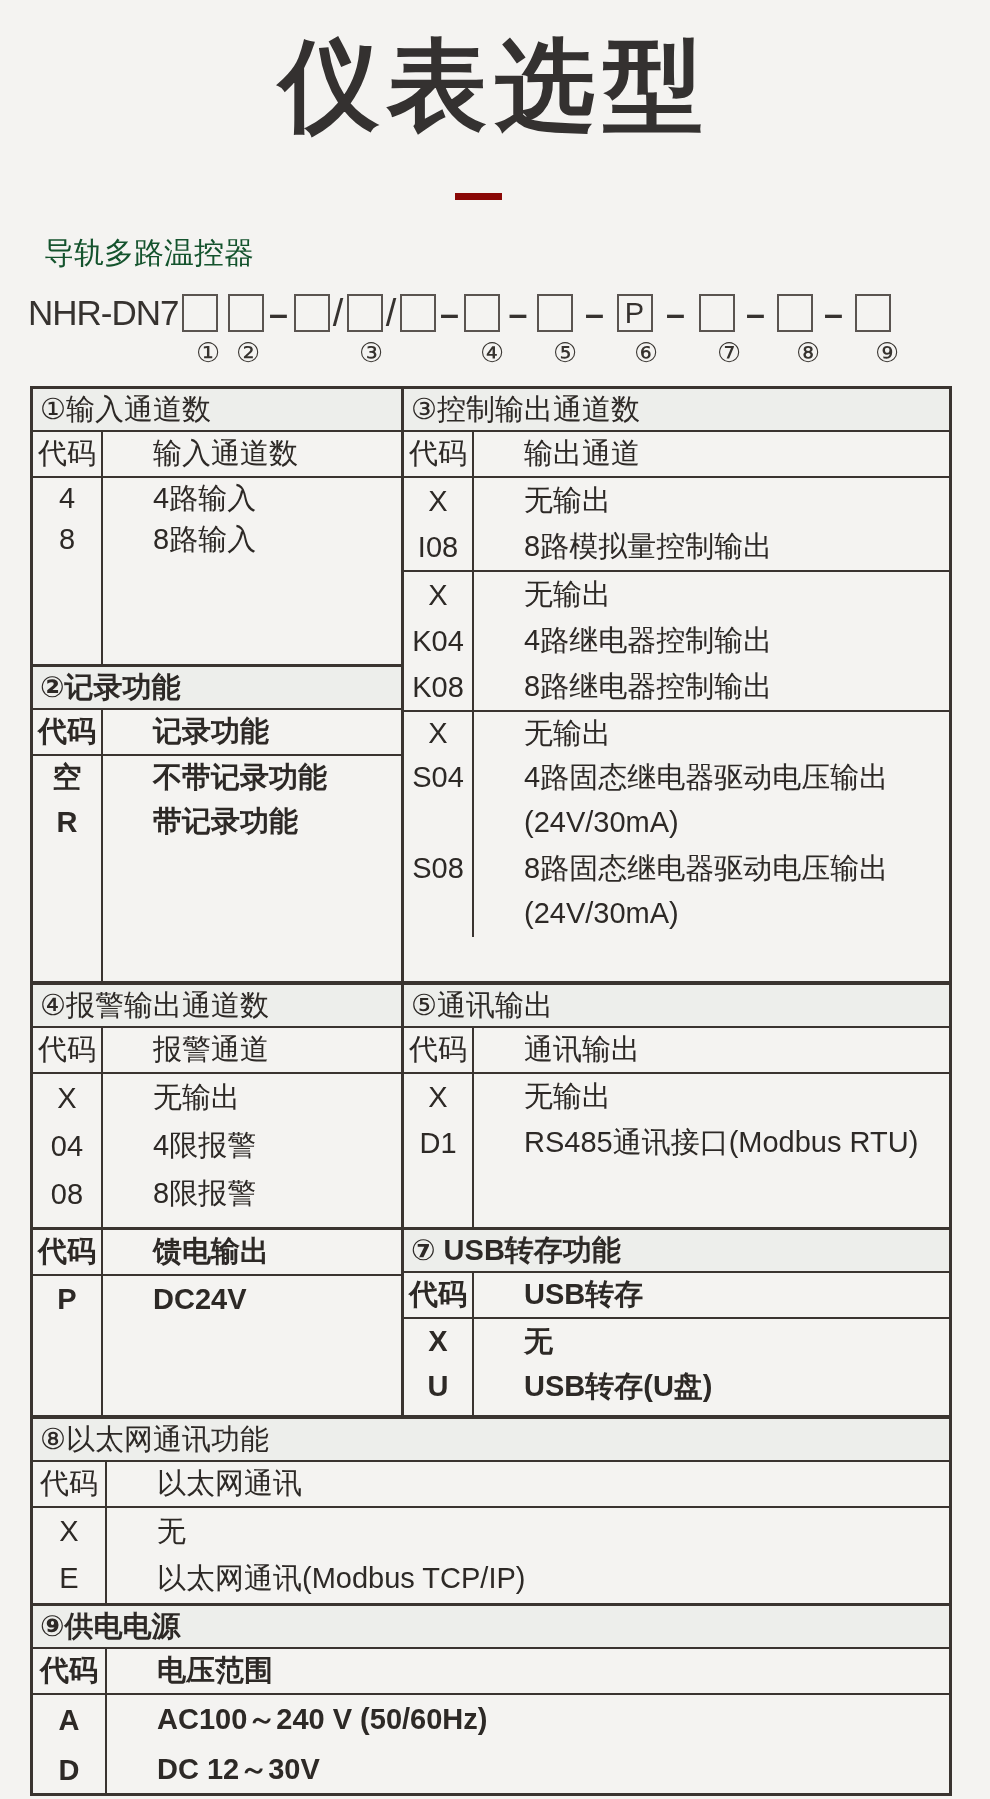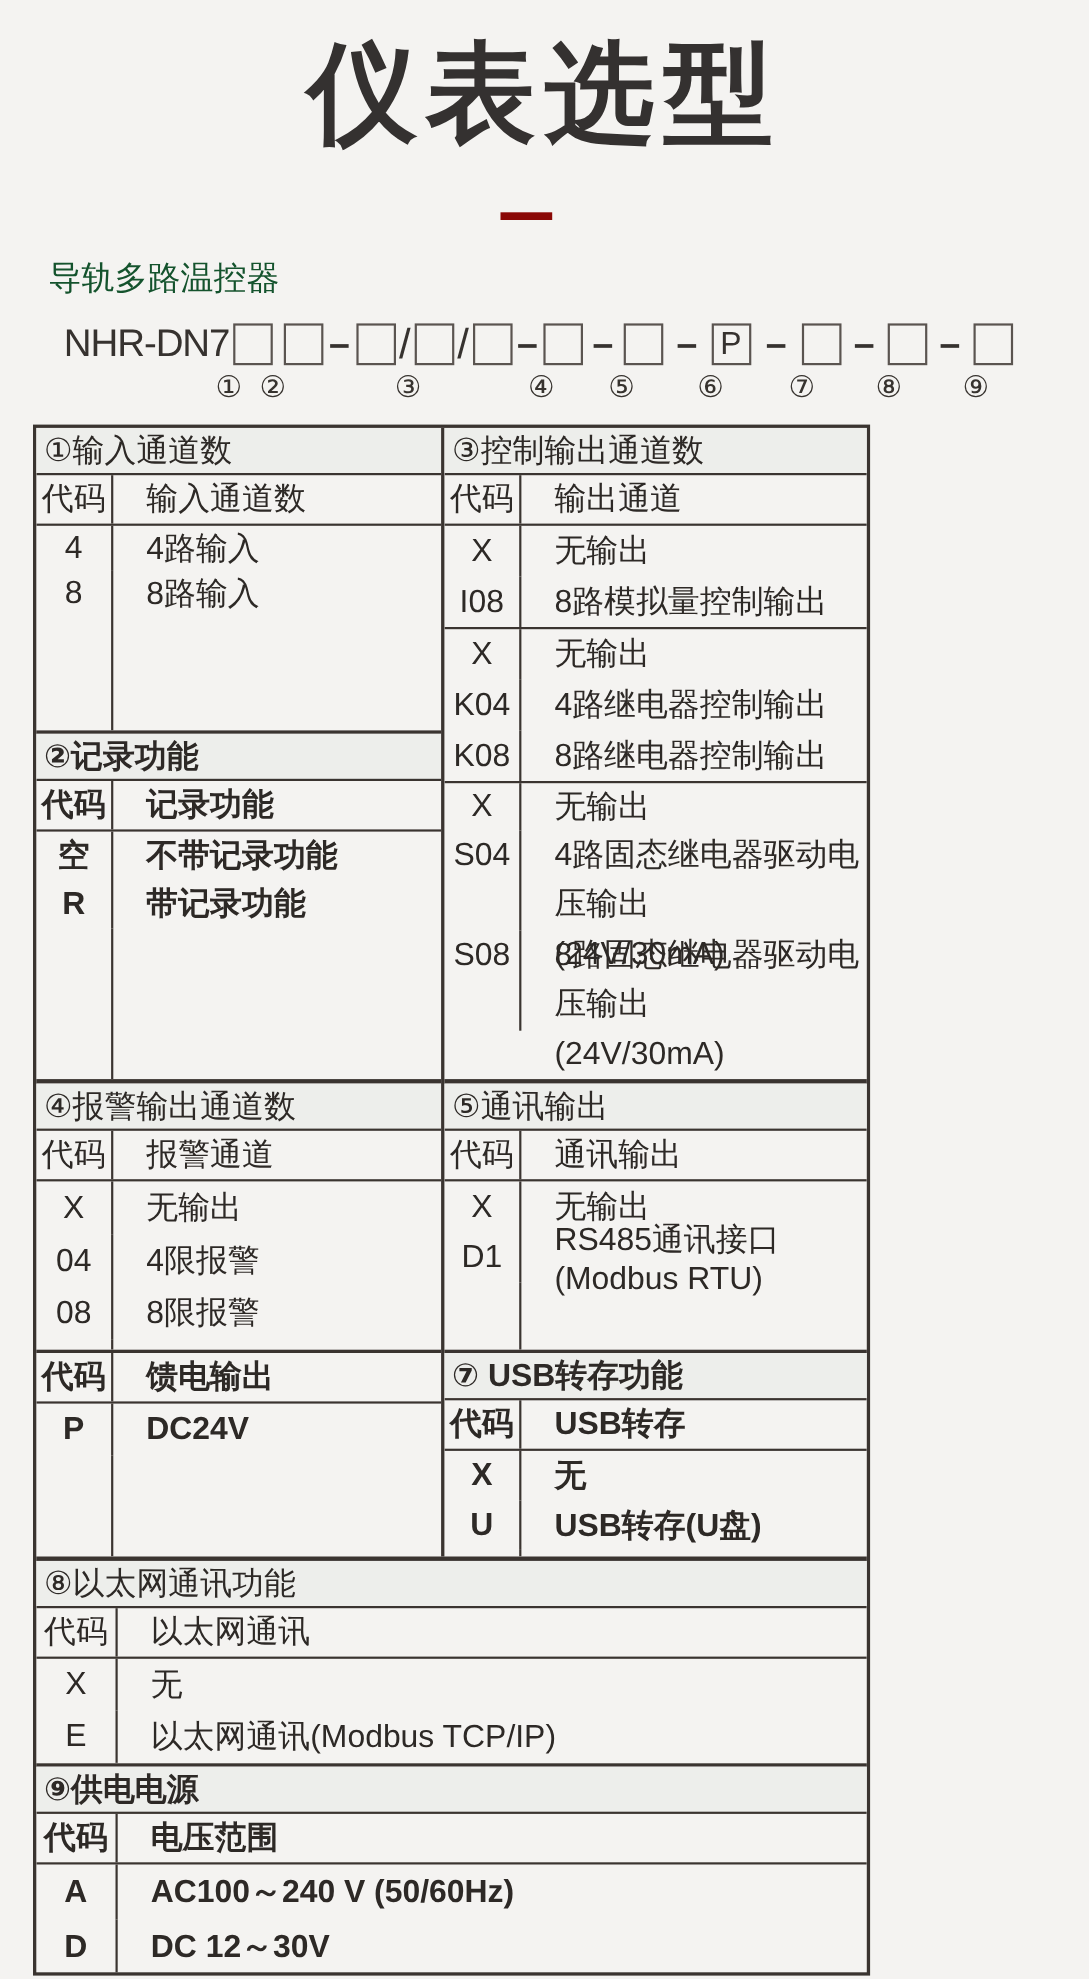--- a/index.html
+++ b/index.html
@@ -9,58 +9,58 @@
   }
   
   .title{
     position:absolute;left:0;top:26px;width:100%;text-align:center;
     font-size:100px;line-height:118px;font-weight:800;letter-spacing:8px;color:#343130;
   }
   .accent-dash{position:absolute;left:455px;top:193px;width:47px;height:7px;background:#8a0806;}
   .subtitle{position:absolute;left:44px;top:233px;font-size:30px;color:#14532d;}
   
   .model{
-    position:absolute;left:58px;top:291px;height:44px;display:flex;align-items:center;
+    position:absolute;left:28px;top:291px;height:44px;display:flex;align-items:center;
     color:#36322f;white-space:nowrap;
   }
   .model .prefix{font-size:35px;letter-spacing:-1px;margin-right:3px;font-weight:400;}
   .box{
     width:36px;height:38px;border:2px solid #5a5450;box-sizing:border-box;flex:none;
     display:flex;align-items:center;justify-content:center;font-size:29px;background:transparent;
   }
   .sep{flex:none;text-align:center;font-weight:700;font-size:34px;line-height:38px;}
   .sep.slash{font-weight:400;font-size:38px;}
   .ml10{margin-left:10px;}
   .w30{width:30px;} .w17{width:17px;} .w28{width:28px;} .w37{width:37px;}
   .w44{width:44px;} .w46{width:46px;} .w42{width:42px;}
   .pos{
     position:absolute;top:337px;transform:translateX(-50%);
     font-size:27px;color:#37332f;font-family:"DejaVu Sans",sans-serif;
   }
   
   .tables{
-    position:absolute;left:30px;top:386px;width:761px;height:1410px;
+    position:absolute;left:30px;top:386px;width:922px;height:1410px;
     border:3px solid #3a3430;box-sizing:border-box;font-size:29px;
   }
   .twocol{display:flex;height:1026px;}
   .colL{width:371px;border-right:3px solid #3a3430;box-sizing:border-box;display:flex;flex-direction:column;flex:none;}
   .colR{flex:1;display:flex;flex-direction:column;}
   .sec{display:flex;flex-direction:column;box-sizing:border-box;overflow:hidden;}
   .bt3{border-top:3px solid #3a3430;font-weight:bold;}
   .bt4{border-top:4px solid #3a3430;}
   .band{
     flex:none;height:43px;background:#edeeeb;border-bottom:2px solid #3a3430;
     box-sizing:border-box;display:flex;align-items:center;padding-left:7px;
   }
   .hdr{flex:none;height:46px;border-bottom:2px solid #3a3430;box-sizing:border-box;display:flex;}
   .c{
     width:70px;flex:none;border-right:2px solid #3a3430;box-sizing:border-box;
     display:flex;align-items:center;justify-content:center;
   }
-  .d{flex:1;display:flex;align-items:center;padding-left:30px;box-sizing:border-box;}
+  .d{flex:1;display:flex;align-items:center;padding-left:2px;box-sizing:border-box;margin-left:48px;}
   .wide .c{width:74px;}
   .row{flex:none;display:flex;}
   .fill{flex:1;display:flex;}
   .grp{flex:none;display:flex;flex-direction:column;box-sizing:border-box;}
   .grp.bt2{border-top:2px solid #3a3430;}
   .grp.last{flex:1;}
   
   .sec-1{height:275px;} .sec-2{height:317px;} .sec-4{height:246px;} .sec-6{height:188px;}
   .sec-3{height:592px;} .sec-5{height:246px;} .sec-7{height:188px;}
   .sec-8{height:188px;} .sec-9{height:190px;}

